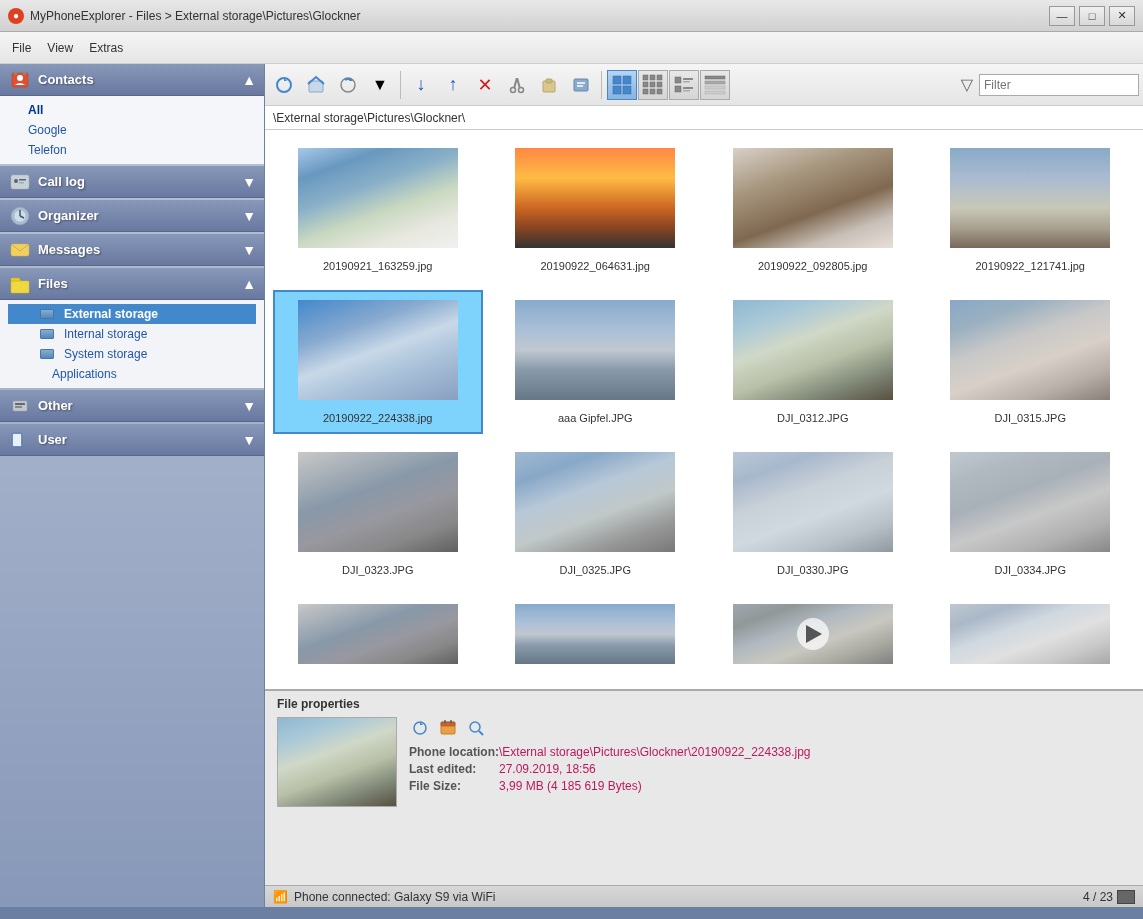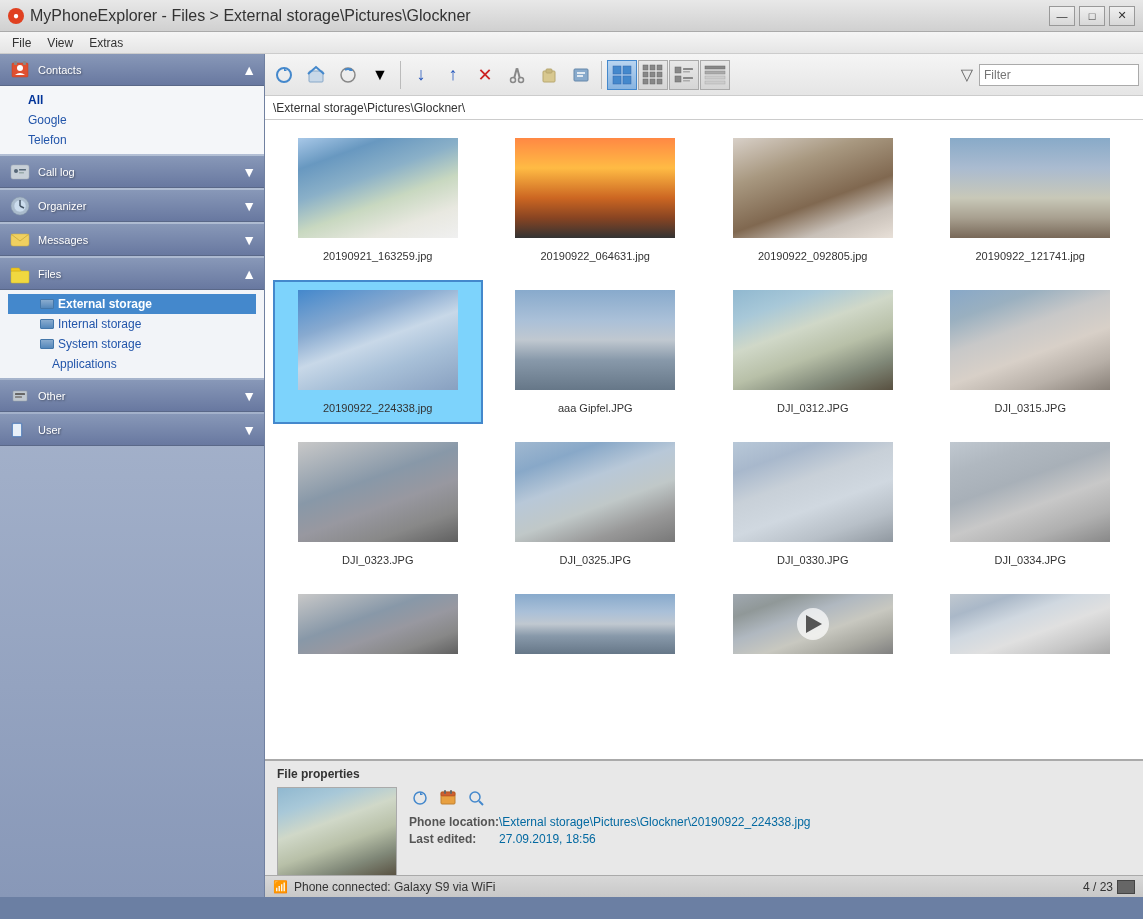--- a/index.html
+++ b/index.html
@@ -8,28 +8,28 @@
     
     .title-bar {
       background: linear-gradient(to bottom, #e8e8e8, #d0d0d0);
       height: 32px;
       display: flex;
       align-items: center;
       padding: 0 8px;
       border-bottom: 1px solid #aaa;
     }
     .title-bar-icon { width: 16px; height: 16px; background: #e04020; border-radius: 50%; margin-right: 6px; display: flex; align-items: center; justify-content: center; font-size: 10px; color: white; }
-    .title-bar-text { flex: 1; font-size: 16px; color: #333; }
+    .title-bar-text { flex: 1; font-size: 12px; color: #333; }
     .title-bar-controls { display: flex; gap: 4px; }
     .title-bar-btn { width: 26px; height: 20px; background: linear-gradient(to bottom, #f0f0f0, #d8d8d8); border: 1px solid #999; display: flex; align-items: center; justify-content: center; cursor: pointer; font-size: 11px; color: #333; }
 
     
     .menu-bar {
       background: linear-gradient(to bottom, #f5f5f5, #e5e5e5);
-      height: 22px;
+      height: 32px;
       display: flex;
       align-items: center;
       padding: 0 4px;
       border-bottom: 1px solid #ccc;
     }
     .menu-item { padding: 2px 8px; font-size: 12px; color: #333; cursor: pointer; }
 
     
     .main-container { display: flex; height: calc(919px - 54px - 22px); }
 
@@ -51,21 +51,21 @@
     .sidebar-header {
       background: linear-gradient(to bottom, #8898b8, #6878a0);
       height: 32px;
       display: flex;
       align-items: center;
       padding: 0 8px;
       cursor: pointer;
       border-bottom: 1px solid #5a6888;
     }
     .sidebar-header-icon { width: 24px; height: 24px; margin-right: 6px; display: flex; align-items: center; justify-content: center; }
-    .sidebar-header-label { flex: 1; color: white; font-weight: normal; font-size: 11px; text-shadow: 1px 1px 2px rgba(0,0,0,0.4); }
+    .sidebar-header-label { flex: 1; color: white; font-weight: bold; font-size: 13px; text-shadow: 1px 1px 2px rgba(0,0,0,0.4); }
     .sidebar-expand { color: white; font-size: 14px; }
 
     .sidebar-content {
       background: rgba(255,255,255,0.85);
       padding: 4px 8px;
     }
 
     .sidebar-item {
       padding: 3px 12px 3px 20px;
       cursor: pointer;
@@ -74,21 +74,21 @@
     }
     .sidebar-item.bold { font-weight: bold; color: #003399; }
 
     .sidebar-sub-item {
       padding: 3px 12px 3px 32px;
       cursor: pointer;
       color: #2255aa;
       font-size: 12px;
       display: flex;
       align-items: center;
-      gap: 4px;
+      gap: 10px;
     }
     .sidebar-sub-item.active { background: #4488cc; color: white; font-weight: bold; }
     .sidebar-sub-item .disk-icon { width: 14px; height: 10px; background: linear-gradient(to bottom, #8aaccf, #5588bb); border: 1px solid #4477aa; border-radius: 1px; display: inline-block; }
 
     
     .content-area {
       flex: 1;
       background: #f0f0f0;
       display: flex;
       flex-direction: column;
@@ -200,21 +200,21 @@
     .photo-aerial1 { background: linear-gradient(160deg, #a0b8d0 0%, #88a8c8 20%, #b8c8d8 40%, #c0c8c8 60%, #989898 80%, #787878 100%); }
     .photo-aerial2 { background: linear-gradient(160deg, #b8c8d8 0%, #a8b8cc 20%, #c8d0d8 40%, #d0d8e0 60%, #b8c0c8 80%, #9098a0 100%); }
     .photo-aerial3 { background: linear-gradient(160deg, #c0c8d0 0%, #b0b8c0 20%, #a8b0b8 40%, #c8c8c8 60%, #b0b0b0 80%, #888888 100%); }
     .photo-video { background: linear-gradient(160deg, #a0a8b0 0%, #909898 20%, #b0b8c0 40%, #c8c8c0 60%, #a8a8a0 80%, #808080 100%); position: relative; }
     .video-overlay { position: absolute; top: 50%; left: 50%; transform: translate(-50%, -50%); width: 32px; height: 32px; background: rgba(255,255,255,0.7); border-radius: 50%; display: flex; align-items: center; justify-content: center; }
     .video-play { width: 0; height: 0; border-top: 9px solid transparent; border-bottom: 9px solid transparent; border-left: 16px solid #555; margin-left: 3px; }
     .photo-4th { background: linear-gradient(160deg, #c0c8d0 0%, #aab8c8 20%, #d0d8e0 40%, #e0e0e0 60%, #c8c8c8 80%, #a8a8a8 100%); }
 
     
     .properties-panel {
-      height: 116px;
+      height: 196px;
       background: #e8e8e8;
       border-top: 2px solid #aaa;
       padding: 6px 12px;
     }
     .properties-title {
       font-weight: bold;
       font-size: 12px;
       color: #333;
       margin-bottom: 6px;
     }
@@ -227,21 +227,21 @@
       height: 90px;
       background: linear-gradient(160deg, #90b8d0 0%, #a8c8d8 20%, #d0d8c8 40%, #b8c0a8 60%, #808878 80%, #585040 100%);
       border: 1px solid #aaa;
       flex-shrink: 0;
     }
     .properties-icons { display: flex; gap: 6px; margin-bottom: 6px; }
     .prop-icon { width: 22px; height: 22px; display: flex; align-items: center; justify-content: center; font-size: 14px; cursor: pointer; }
     .properties-table { font-size: 12px; }
     .prop-row { display: flex; margin-bottom: 3px; }
     .prop-label { color: #555; min-width: 90px; font-weight: bold; }
-    .prop-value { color: #0369a1; }
+    .prop-value { color: #be185d; }
 
     
     .status-bar {
       height: 22px;
       background: linear-gradient(to bottom, #d8d8d8, #c8c8c8);
       border-top: 1px solid #aaa;
       display: flex;
       align-items: center;
       padding: 0 8px;
       font-size: 12px;
@@ -607,20 +607,24 @@
           </div>
           <div class="properties-table">
             <div class="prop-row">
               <span class="prop-label">Phone location:</span>
               <span class="prop-value">\External storage\Pictures\Glockner\20190922_224338.jpg</span>
             </div>
             <div class="prop-row">
               <span class="prop-label">Last edited:</span>
               <span class="prop-value">27.09.2019, 18:56</span>
             </div>
+            <div class="prop-row">
+              <span class="prop-label">File Size:</span>
+              <span class="prop-value">3,99 MB (4 185 619 Bytes)</span>
+            </div>
           </div>
         </div>
       </div>
     </div>
 
     <div class="status-bar">
       <span class="status-wifi">📶</span>
       <span>Phone connected: Galaxy S9 via WiFi</span>
       <div class="status-spacer"></div>
       <span class="status-count">4 / 23</span>

